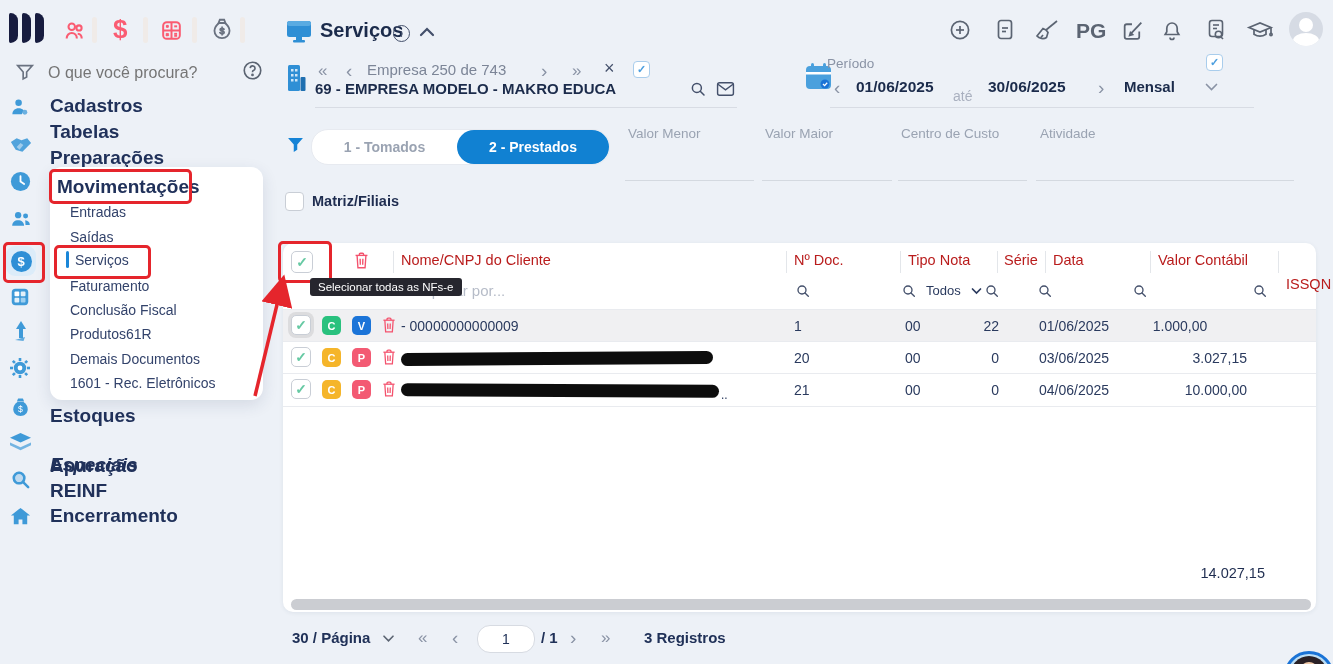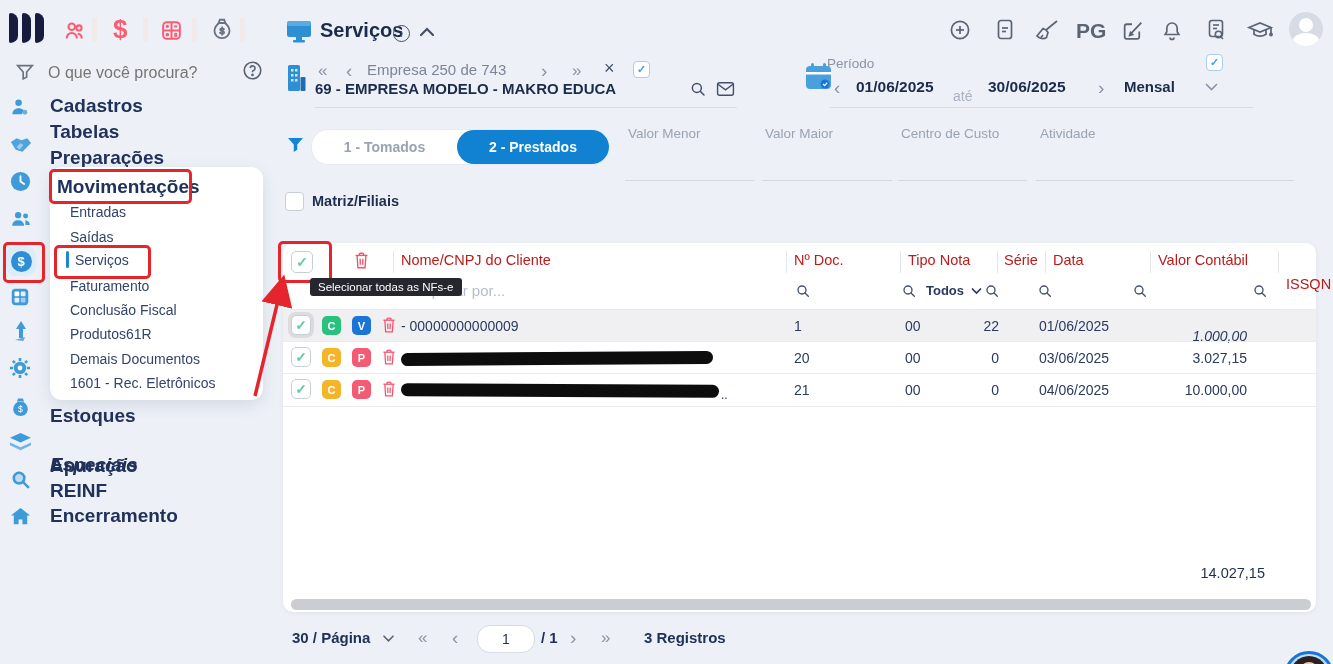--- a/index.html
+++ b/index.html
@@ -410,21 +410,21 @@
           <circle cx="10.5" cy="10.5" r="6"></circle>
           <line x1="15" y1="15" x2="20" y2="20" stroke-linecap="round"></line>
         </svg>
       </div>
     <div class="abs icbtn mag" style="left:618px;top:40px;">
         <svg width="16" height="16" viewBox="0 0 24 24" fill="none" stroke="currentColor" stroke-width="2">
           <circle cx="10.5" cy="10.5" r="6"></circle>
           <line x1="15" y1="15" x2="20" y2="20" stroke-linecap="round"></line>
         </svg>
       </div>
-    <div class="abs" style="left:643px;top:40px;font-size:13px;font-weight:bold;color:#2a3a5e;">Todos</div>
+    <div class="abs" style="left:643px;top:40px;font-size:13px;font-weight:normal;color:#2a3a5e;">Todos</div>
     <div class="abs icbtn" style="left:688px;top:44px;color:#2a3a5e;">
         <svg width="11" height="8" viewBox="0 0 16 12" fill="none" stroke="currentColor" stroke-width="2.6" stroke-linecap="round">
           <polyline points="2,3 8,9 14,3"></polyline>
         </svg>
       </div>
     <div class="abs icbtn mag" style="left:701px;top:40px;">
         <svg width="16" height="16" viewBox="0 0 24 24" fill="none" stroke="currentColor" stroke-width="2">
           <circle cx="10.5" cy="10.5" r="6"></circle>
           <line x1="15" y1="15" x2="20" y2="20" stroke-linecap="round"></line>
         </svg>
@@ -459,21 +459,21 @@
             <path d="M4.8 5l1 14.5h8.4L15.2 5"></path>
             <line x1="8.4" y1="9" x2="8.6" y2="16"></line>
             <line x1="11.6" y1="9" x2="11.4" y2="16"></line>
           </svg>
         </div>
       <div class="abs cell" style="left:118px;top:8px;">- 00000000000009</div>
       <div class="abs cell" style="left:511px;top:8px;">1</div>
       <div class="abs cell" style="left:622px;top:8px;">00</div>
       <div class="abs cell" style="left:680px;top:8px;width:36px;text-align:right;">22</div>
       <div class="abs cell" style="left:756px;top:8px;">01/06/2025</div>
-      <div class="abs cell" style="left:830px;top:18px;width:134px;text-align:right;font-style:italic;">1.000,00</div>
+      <div class="abs cell" style="left:830px;top:8px;width:134px;text-align:center;">1.000,00</div>
     </div>
 
     <div class="row" style="top:98px;">
       <div class="abs checkbox-green" style="left:8px;top:5px;width:18px;height:18px;">✓</div>
       <div class="abs badge b-amber" style="left:39px;top:6px;">C</div>
       <div class="abs badge b-pink" style="left:69px;top:6px;">P</div>
       <div class="abs icbtn" style="left:98px;top:6px;color:#f4536e;">
           <svg width="16" height="18" viewBox="0 0 20 22" fill="none" stroke="currentColor" stroke-width="1.6">
             <path d="M3 5h14"></path>
             <path d="M7.5 5V3.8A1.3 1.3 0 0 1 8.8 2.5h2.4a1.3 1.3 0 0 1 1.3 1.3V5"></path>

